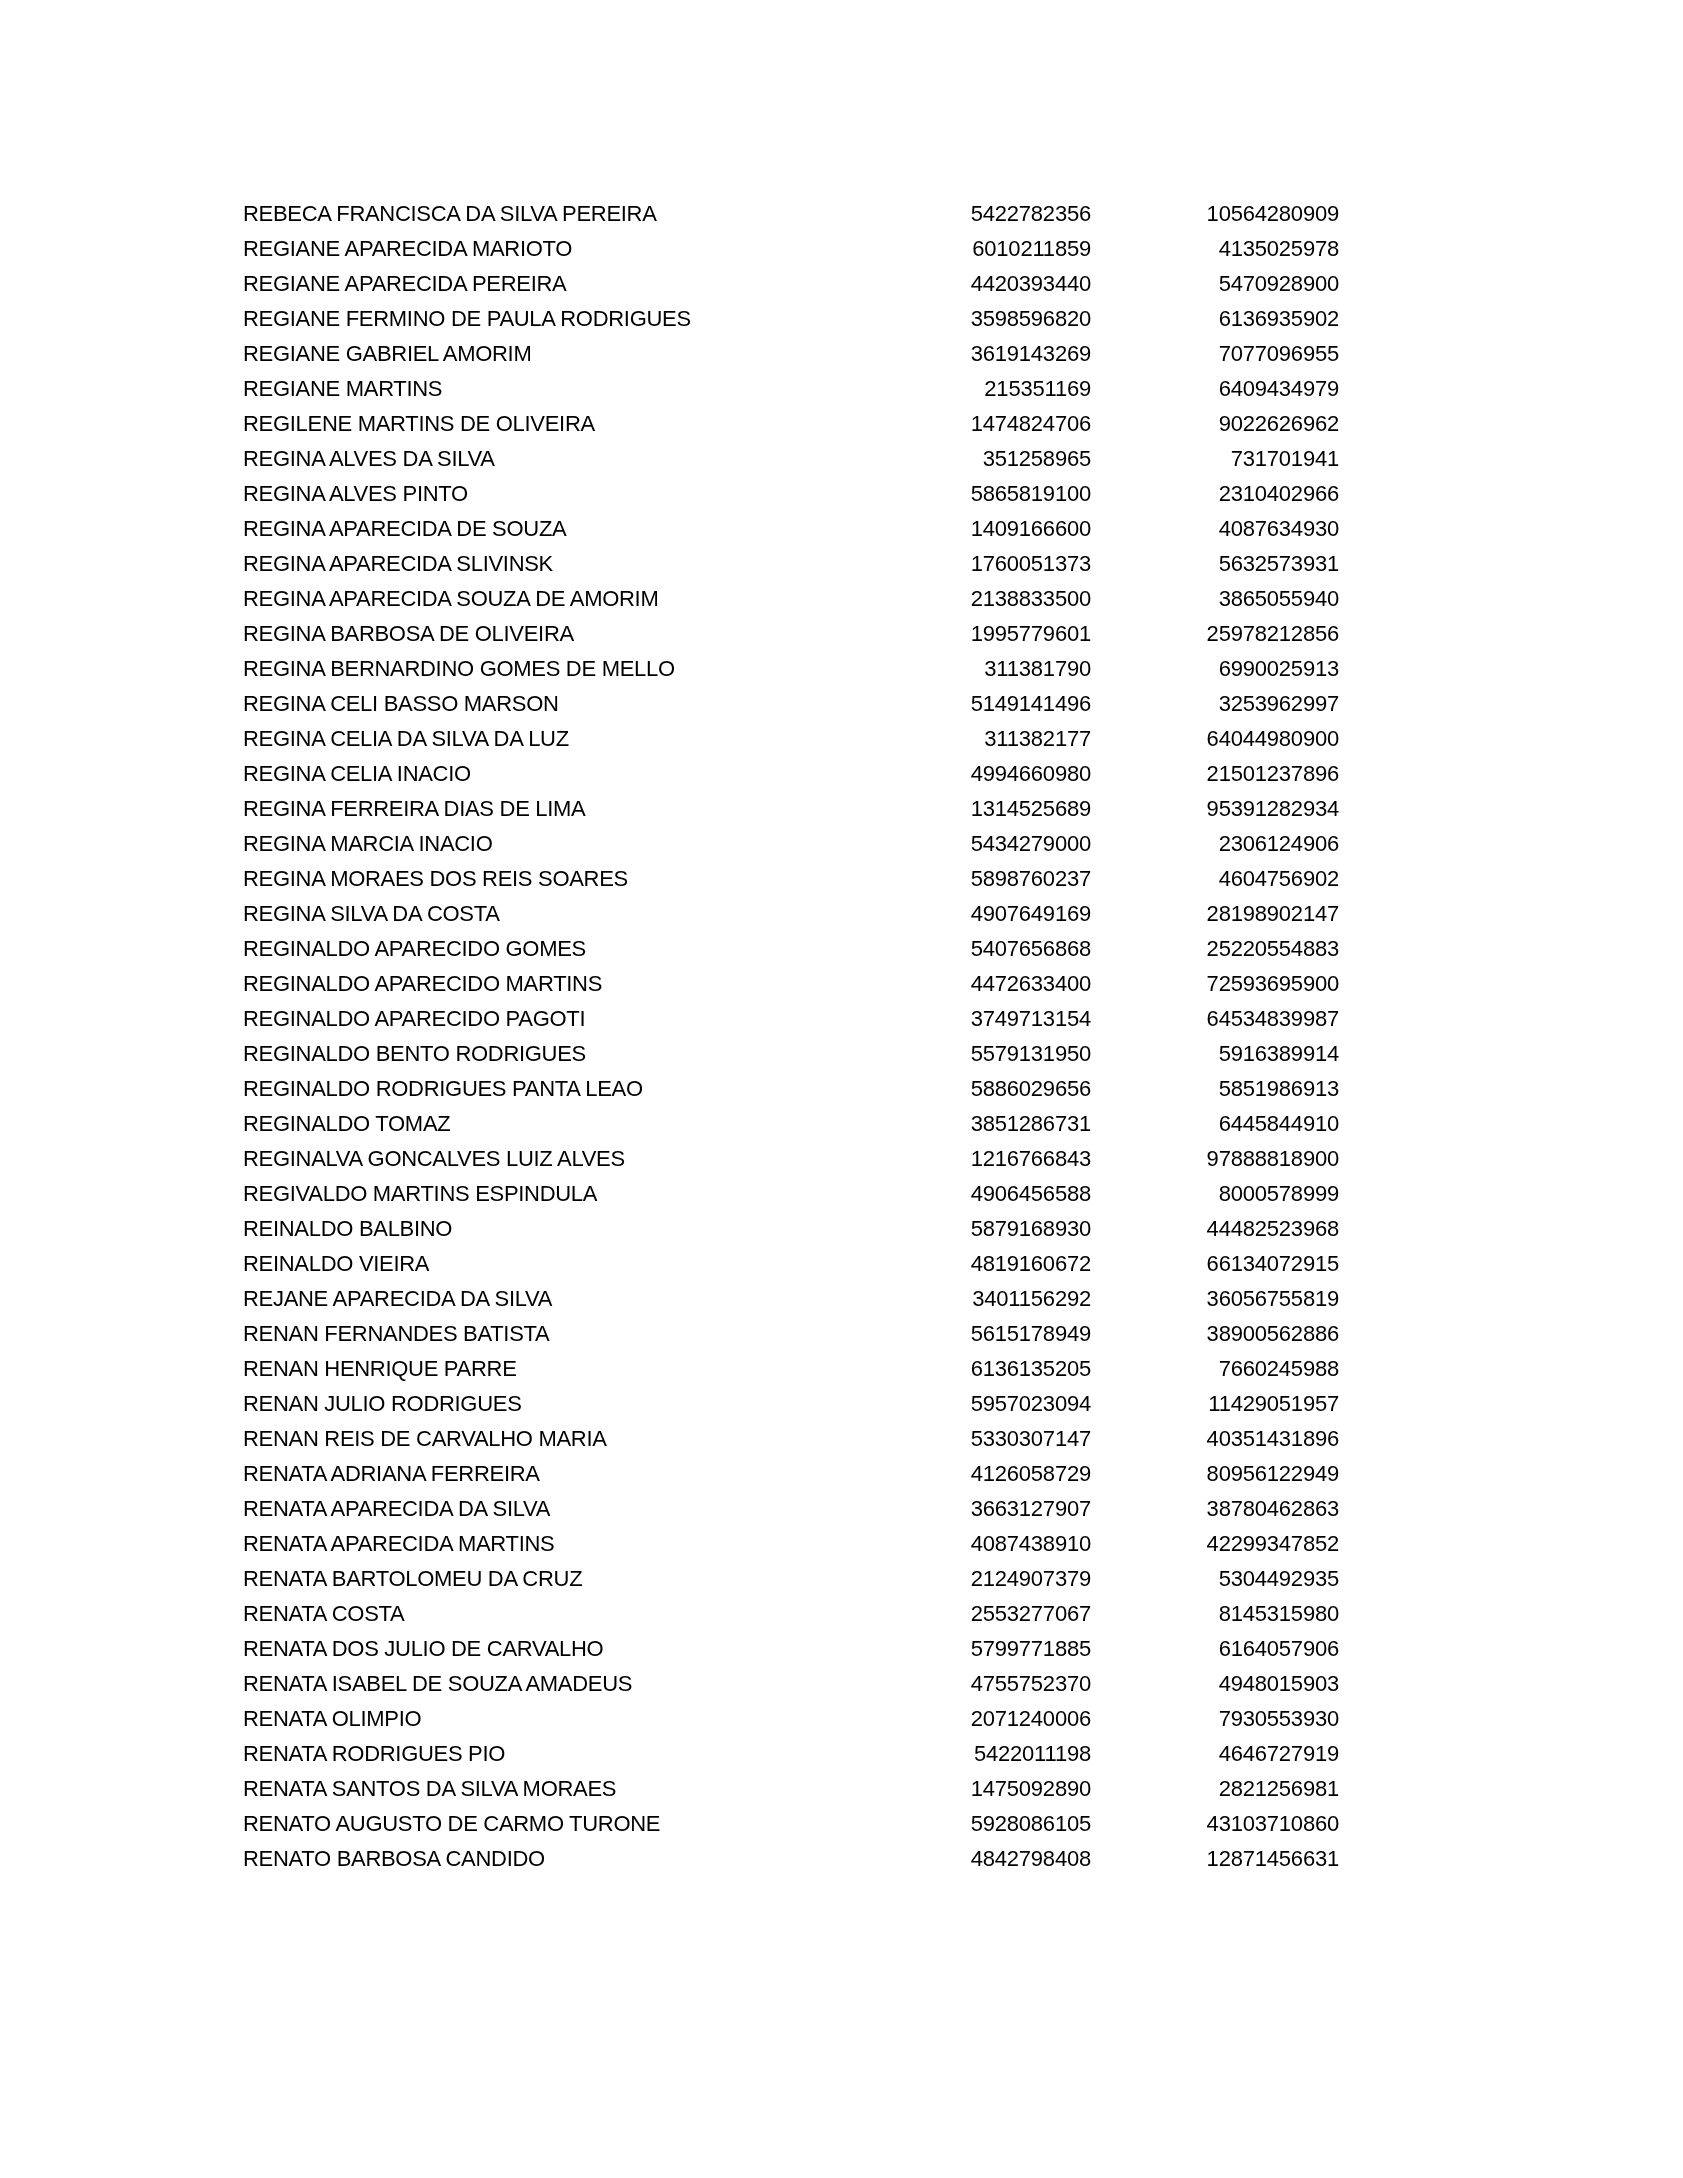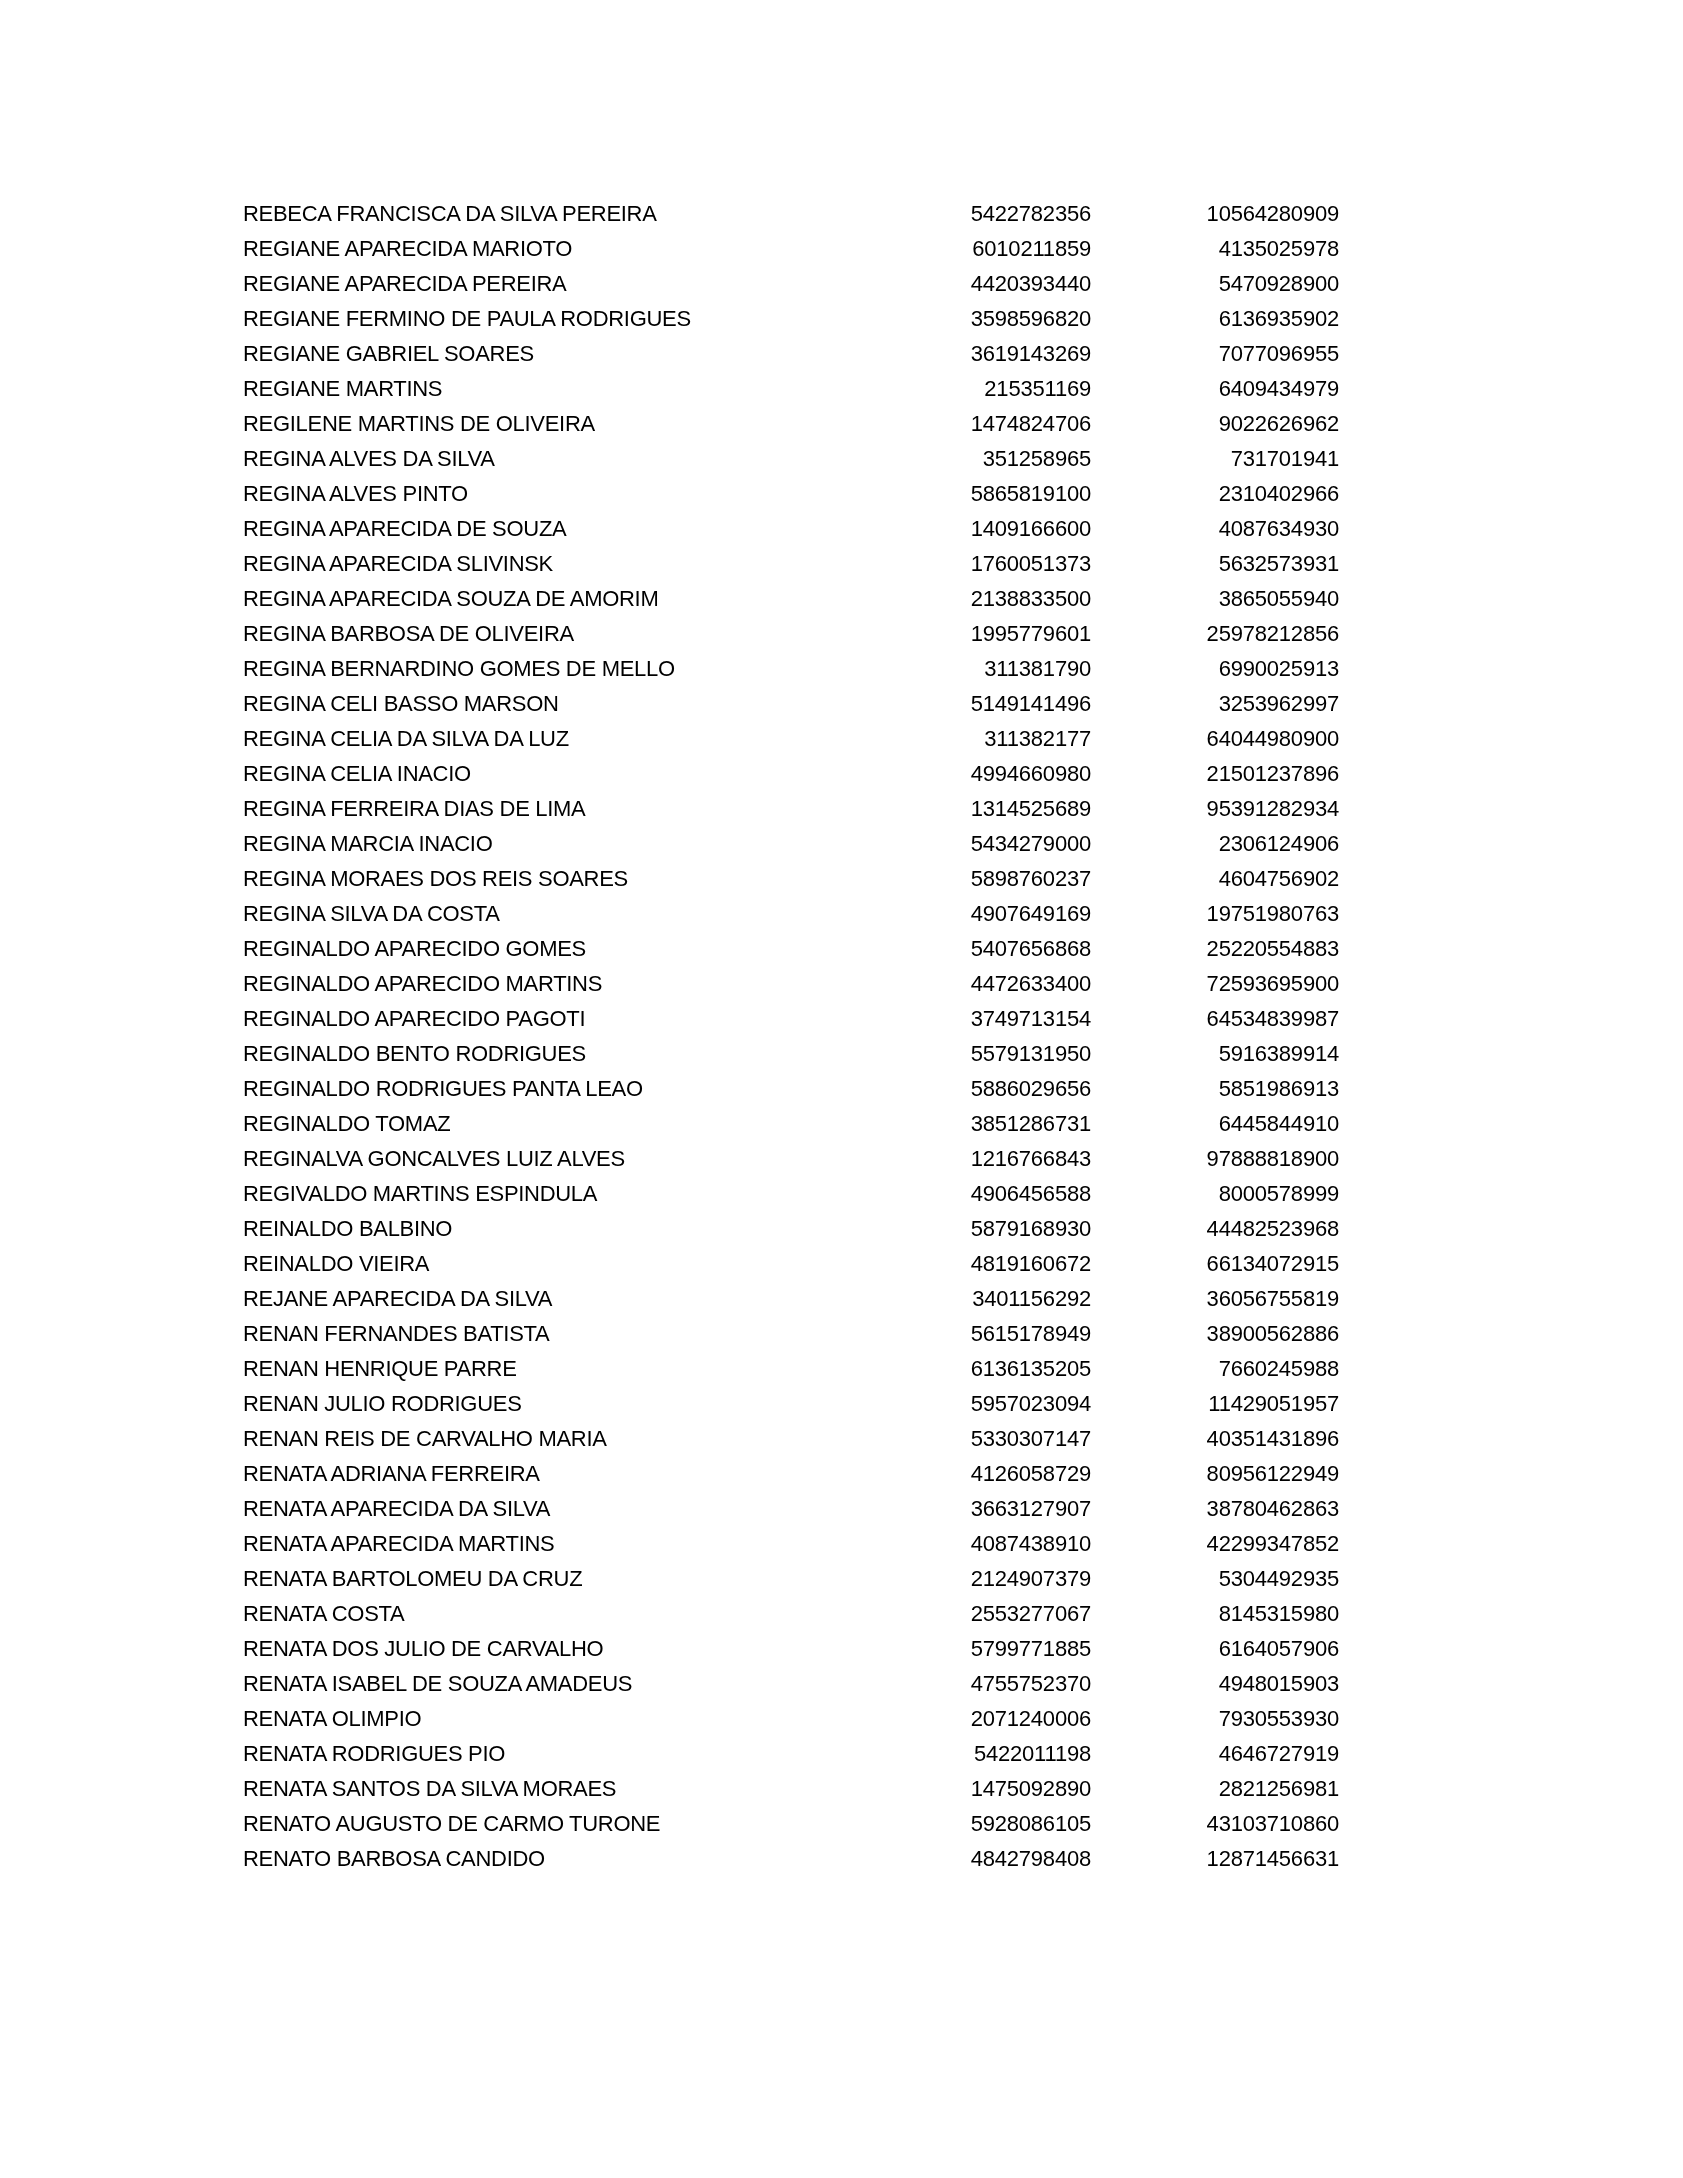--- a/index.html
+++ b/index.html
@@ -30,21 +30,21 @@
       <span class="name">REGIANE APARECIDA PEREIRA</span>
       <span class="n1">4420393440</span>
       <span class="n2">5470928900</span>
     </div>
     <div class="row">
       <span class="name">REGIANE FERMINO DE PAULA RODRIGUES</span>
       <span class="n1">3598596820</span>
       <span class="n2">6136935902</span>
     </div>
     <div class="row">
-      <span class="name">REGIANE GABRIEL SOARES</span>
+      <span class="name">REGIANE GABRIEL AMORIM</span>
       <span class="n1">3619143269</span>
       <span class="n2">7077096955</span>
     </div>
     <div class="row">
       <span class="name">REGIANE MARTINS</span>
       <span class="n1">215351169</span>
       <span class="n2">6409434979</span>
     </div>
     <div class="row">
       <span class="name">REGILENE MARTINS DE OLIVEIRA</span>
@@ -112,21 +112,21 @@
       <span class="n2">2306124906</span>
     </div>
     <div class="row">
       <span class="name">REGINA MORAES DOS REIS SOARES</span>
       <span class="n1">5898760237</span>
       <span class="n2">4604756902</span>
     </div>
     <div class="row">
       <span class="name">REGINA SILVA DA COSTA</span>
       <span class="n1">4907649169</span>
-      <span class="n2">19751980763</span>
+      <span class="n2">28198902147</span>
     </div>
     <div class="row">
       <span class="name">REGINALDO APARECIDO GOMES</span>
       <span class="n1">5407656868</span>
       <span class="n2">25220554883</span>
     </div>
     <div class="row">
       <span class="name">REGINALDO APARECIDO MARTINS</span>
       <span class="n1">4472633400</span>
       <span class="n2">72593695900</span>

